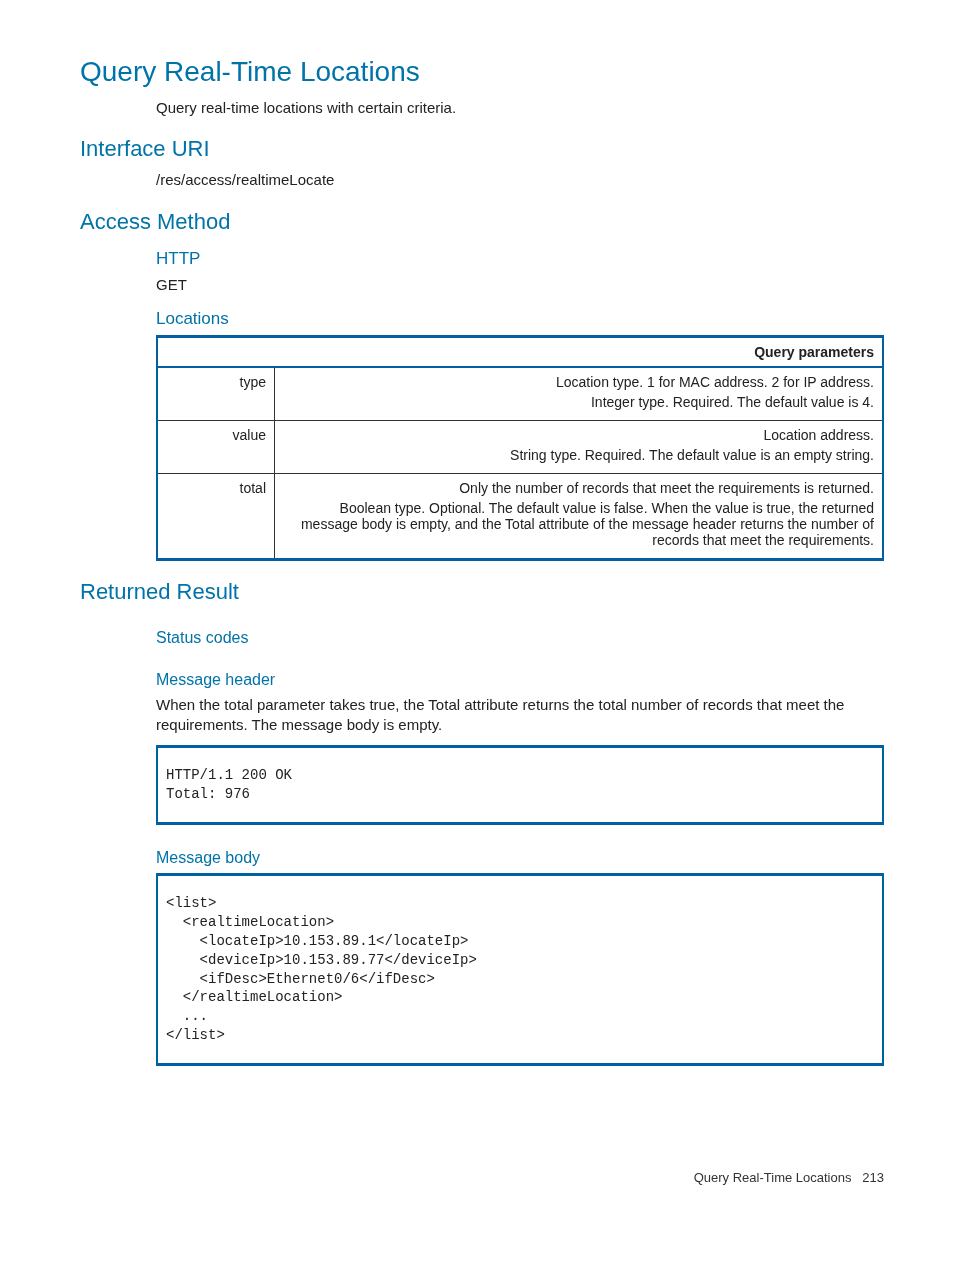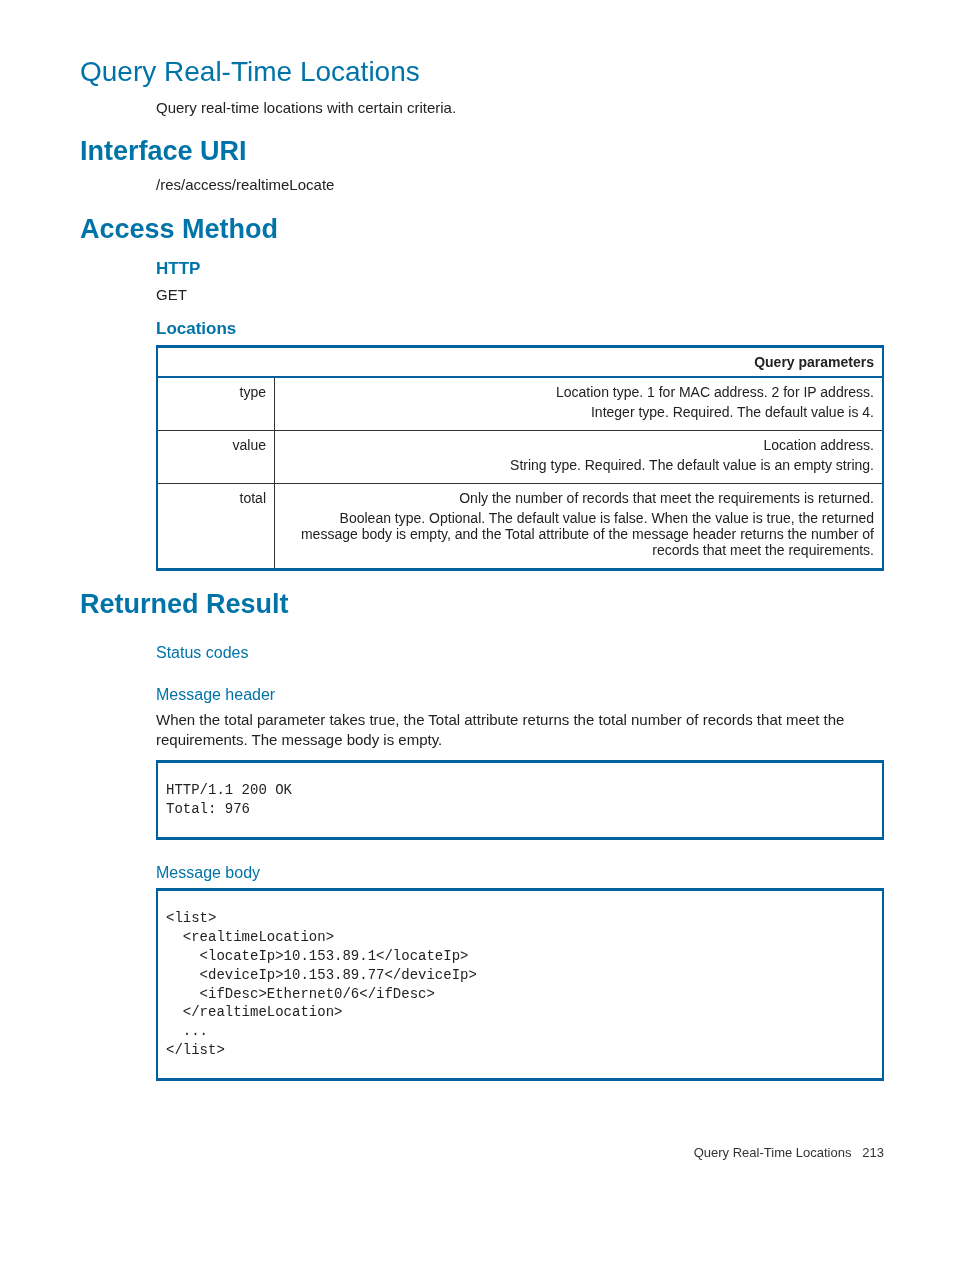--- a/index.html
+++ b/index.html
@@ -13,27 +13,27 @@
     background: #fff;
   }
   h1 {
     color: #0073a8;
     font-weight: 400;
     font-size: 28px;
     margin: 0 0 10px 0;
   }
   h2 {
     color: #0073a8;
-    font-weight: 700;
-    font-size: 27px;
+    font-weight: 400;
+    font-size: 22px;
     margin: 18px 0 8px 0;
   }
   h3 {
     color: #0073a8;
-    font-weight: 700;
+    font-weight: 400;
     font-size: 17px;
     margin: 14px 0 6px 0;
   }
   h4 {
     color: #0073a8;
     font-weight: 400;
     font-size: 16px;
     margin: 24px 0 6px 0;
   }
   .indent1 { margin-left: 76px; }
@@ -76,21 +76,21 @@
     border-right: 2px solid #0060a0;
     padding: 18px 8px;
     margin: 6px 0 18px 0;
     white-space: pre;
     line-height: 1.35;
   }
   .footer {
     text-align: right;
     font-size: 13px;
     color: #333;
-    margin-top: 64px;
+    margin-top: 104px;
   }
 </style>
 </head>
 <body>
 
 <h1>Query Real-Time Locations</h1>
 <p class="indent1">Query real-time locations with certain criteria.</p>
 
 <h2>Interface URI</h2>
 <p class="indent1">/res/access/realtimeLocate</p>

